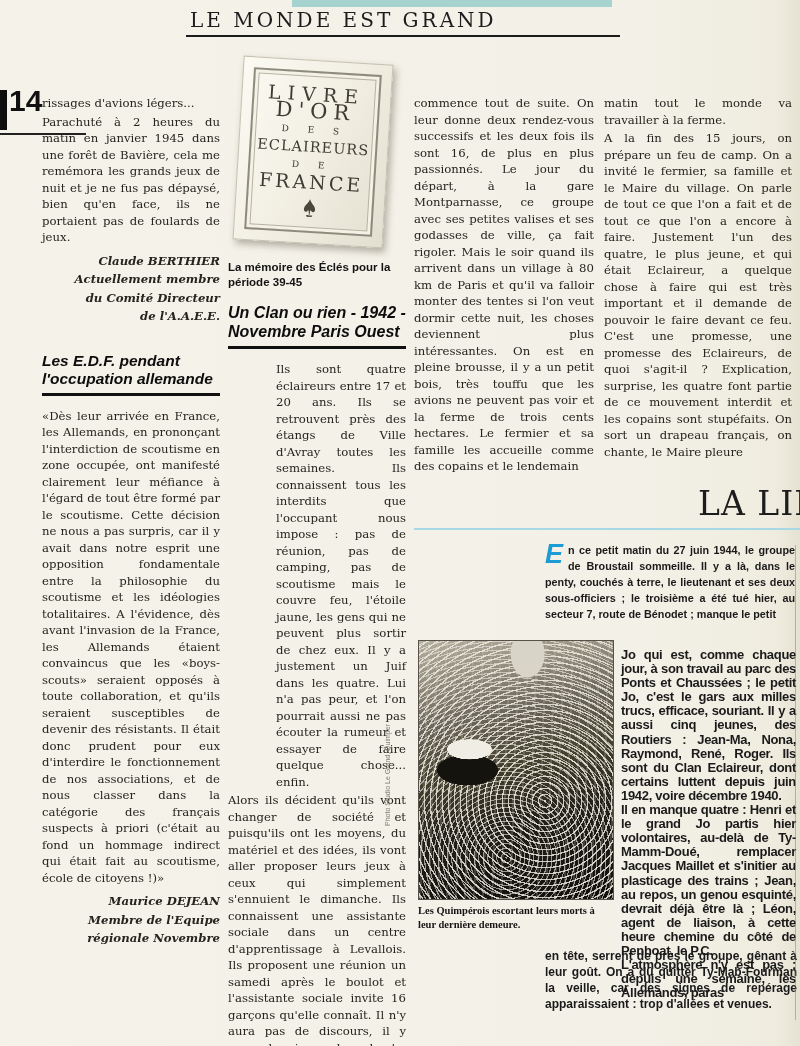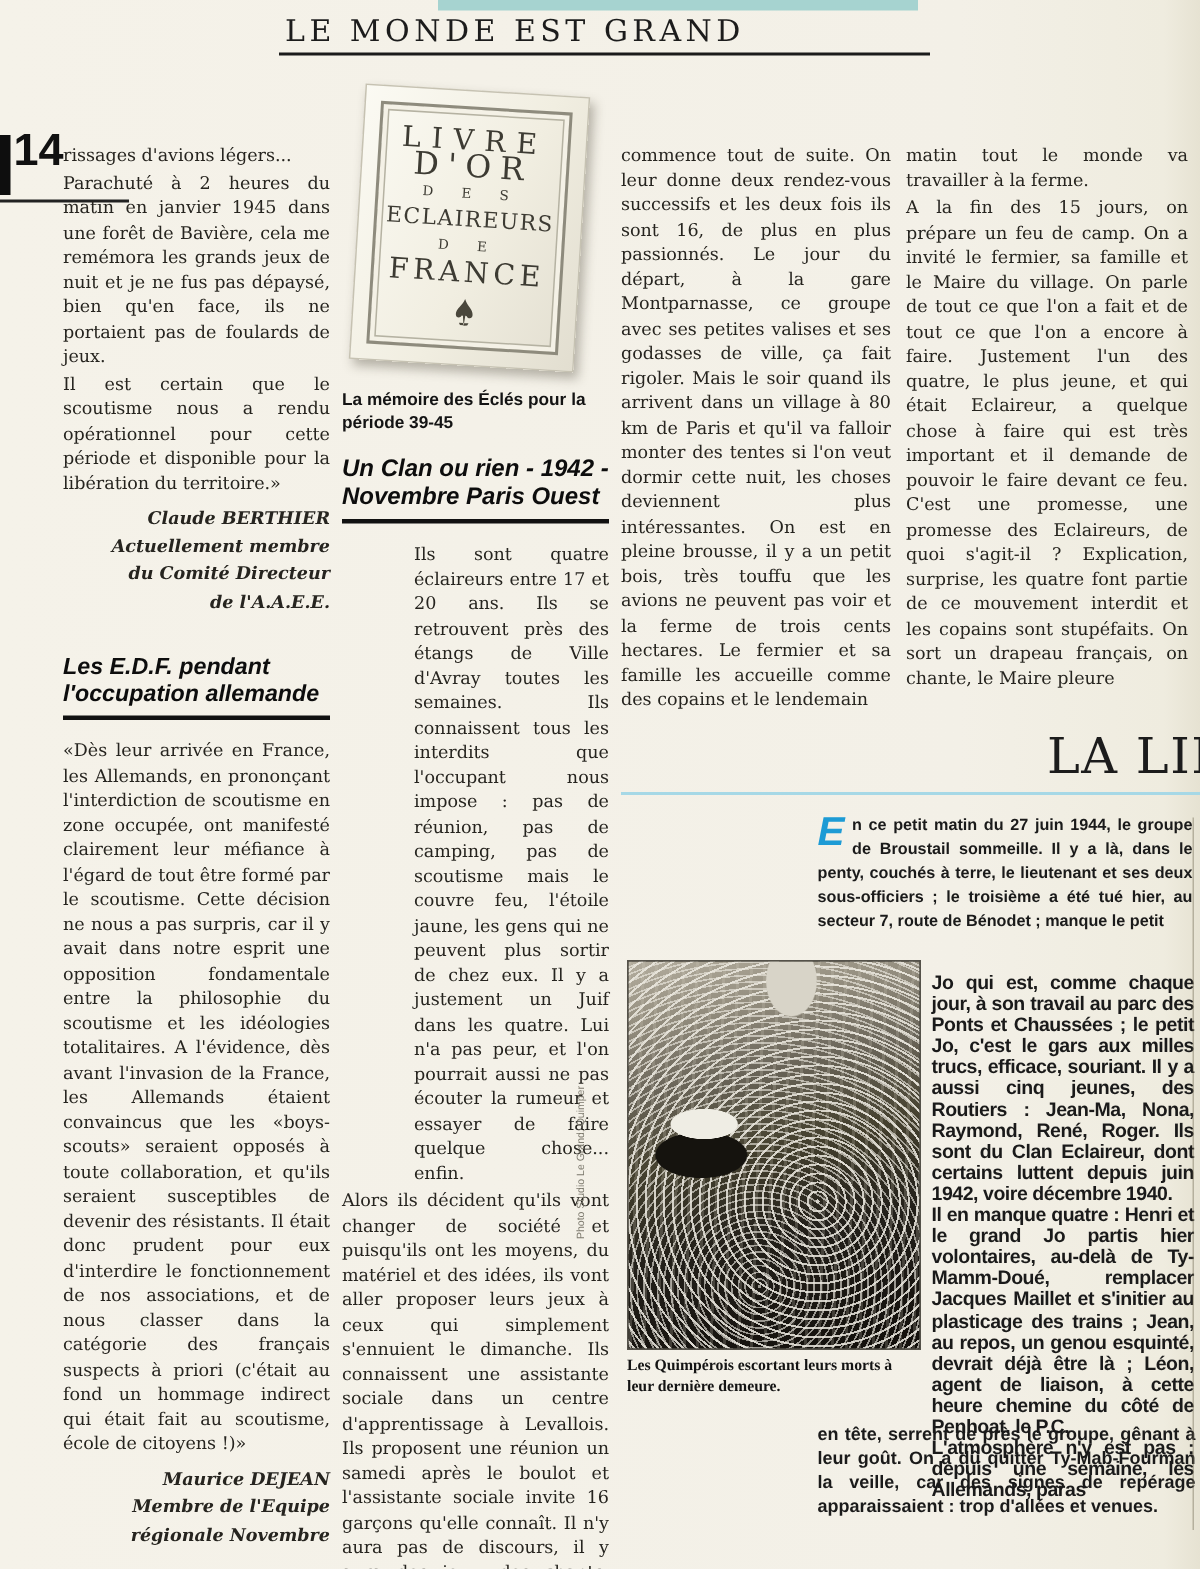--- a/index.html
+++ b/index.html
@@ -95,21 +95,20 @@
   <div class="abs teal-bar"></div>
   <div class="abs masthead">LE MONDE EST GRAND</div>
   <div class="abs title-rule"></div>
   <div class="abs corner-bar"></div>
   <div class="abs pagenum">14</div>
   <div class="abs pagenum-rule"></div>
 
   <div class="abs serif-col col1">
     <p>rissages d'avions légers...</p>
     <p>Parachuté à 2 heures du matin en janvier 1945 dans une forêt de Bavière, cela me remémora les grands jeux de nuit et je ne fus pas dépaysé, bien qu'en face, ils ne portaient pas de foulards de jeux.</p>
-    <p>Il est certain que le scoutisme nous a rendu opérationnel pour cette période et disponible pour la libération du territoire.»</p>
     <div class="sig">
       <div>Claude BERTHIER</div>
       <div>Actuellement membre</div>
       <div>du Comité Directeur</div>
       <div>de l'A.A.E.E.</div>
     </div>
     <div class="sans-head" style="margin-top:26px;">Les E.D.F. pendant l'occupation allemande</div>
     <div class="head-rule"></div>
     <p style="margin-top:12px;">«Dès leur arrivée en France, les Allemands, en prononçant l'interdiction de scoutisme en zone occupée, ont manifesté clairement leur méfiance à l'égard de tout être formé par le scoutisme. Cette décision ne nous a pas surpris, car il y avait dans notre esprit une opposition fondamentale entre la philosophie du scoutisme et les idéologies totalitaires. A l'évidence, dès avant l'invasion de la France, les Allemands étaient convaincus que les «boys-scouts» seraient opposés à toute collaboration, et qu'ils seraient susceptibles de devenir des résistants. Il était donc prudent pour eux d'interdire le fonctionnement de nos associations, et de nous classer dans la catégorie des français suspects à priori (c'était au fond un hommage indirect qui était fait au scoutisme, école de citoyens !)»</p>
     <div class="sig">

